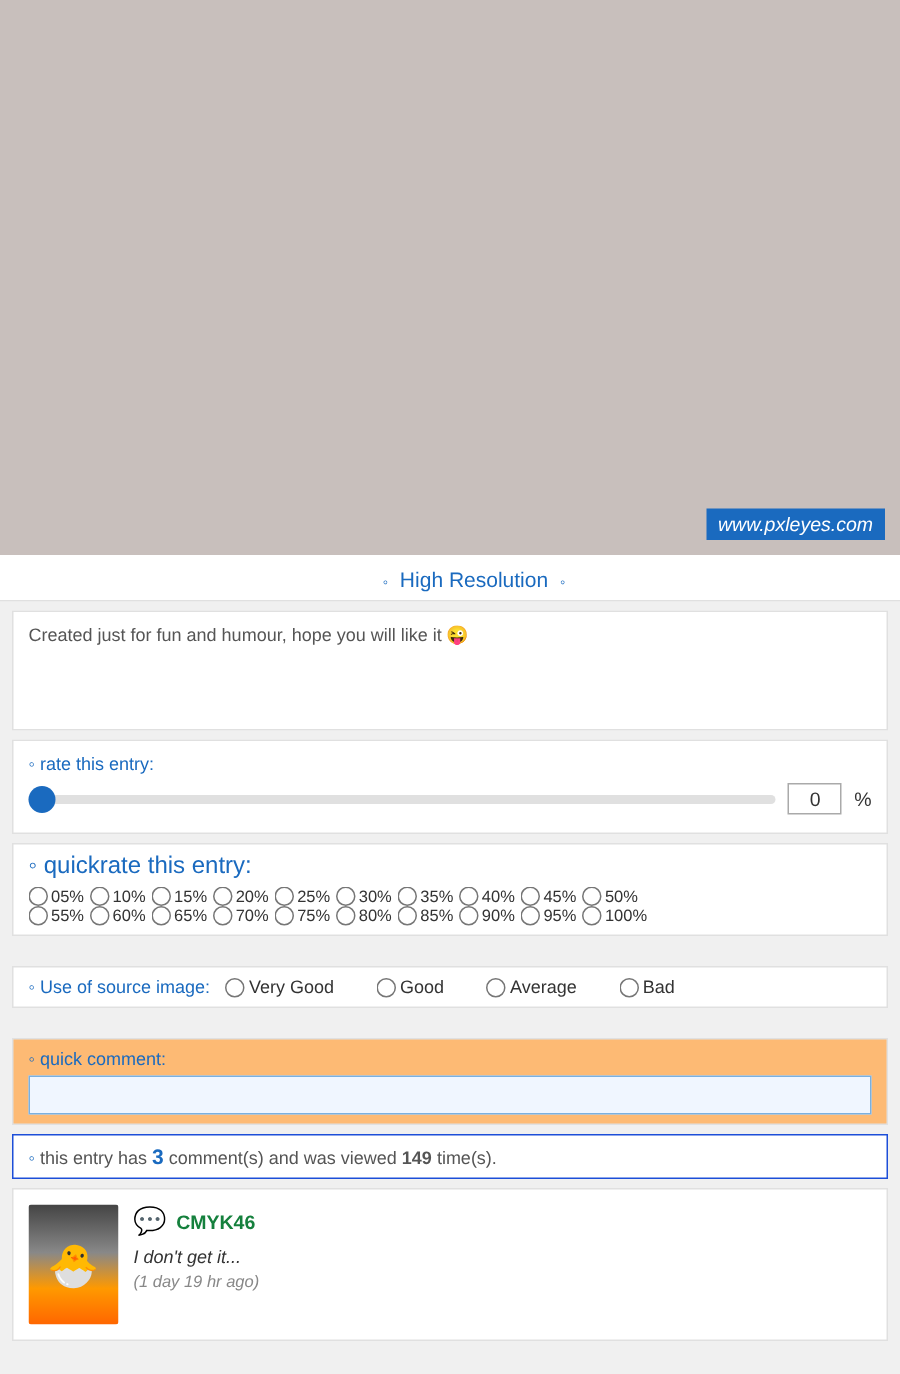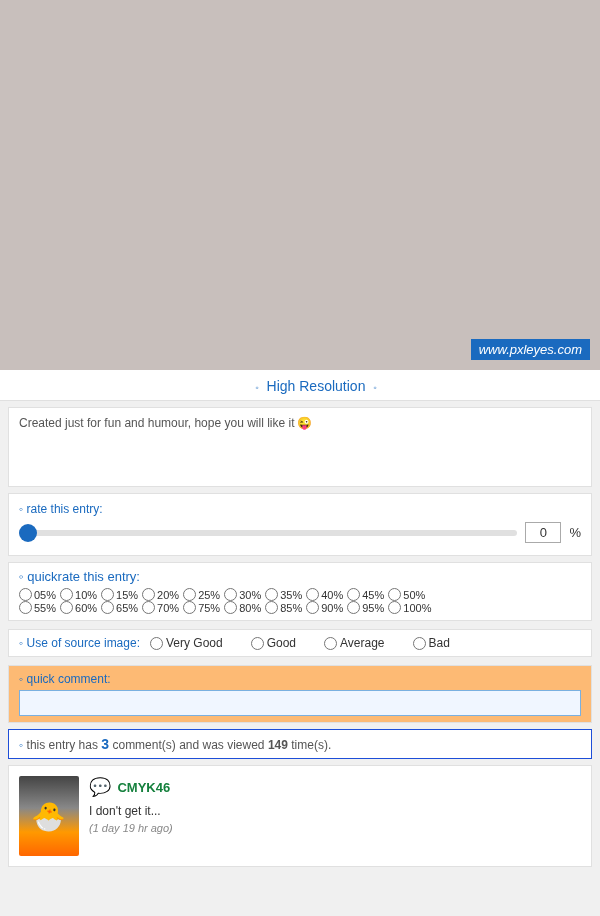--- a/index.html
+++ b/index.html
@@ -95,21 +95,21 @@
       font-size: 13px;
     }
     .quickrate-section {
       margin: 4px 8px;
       background: white;
       border: 1px solid #e0e0e0;
       padding: 6px 10px;
     }
     .quickrate-label {
       color: #1a6abf;
-      font-size: 13px;
+      font-size: 16px;
       margin-bottom: 4px;
     }
     .quickrate-label::before {
       content: '◦ ';
     }
     .quickrate-row {
       display: flex;
       flex-wrap: wrap;
       gap: 2px 0;
       font-size: 11px;
@@ -117,21 +117,21 @@
     }
     .quickrate-item {
       display: flex;
       align-items: center;
       margin-right: 4px;
     }
     .quickrate-item input[type=radio] {
       margin-right: 2px;
     }
     .source-section {
-      margin: 8px 8px;
+      margin: 20px 8px;
       background: white;
       border: 1px solid #e0e0e0;
       padding: 6px 10px;
       display: flex;
       align-items: center;
       gap: 10px;
     }
     .source-label {
       color: #1a6abf;
       font-size: 12px;
@@ -244,20 +244,21 @@
       font-size: 11px;
       color: #555;
     }
     .medal-icon {
       font-size: 14px;
     }
     .comment-text {
       font-size: 12px;
       color: #333;
       margin-bottom: 4px;
+      font-style: italic;
     }
     .comment-time {
       font-size: 11px;
       color: #888;
       font-style: italic;
     }
     .rate-container {
       display: flex;
       align-items: center;
       gap: 8px;

